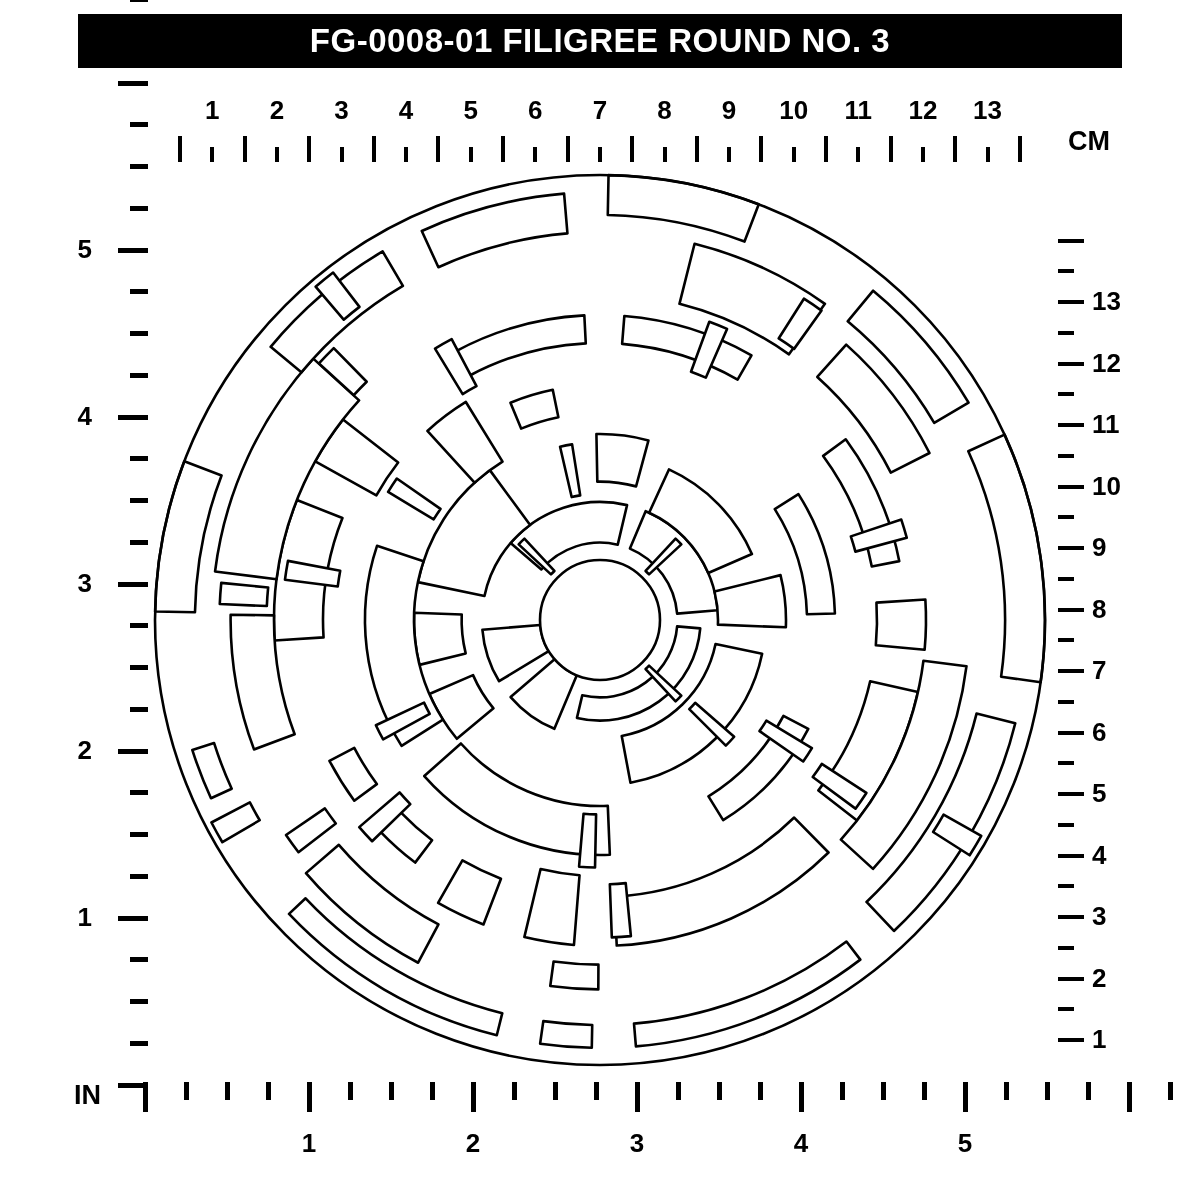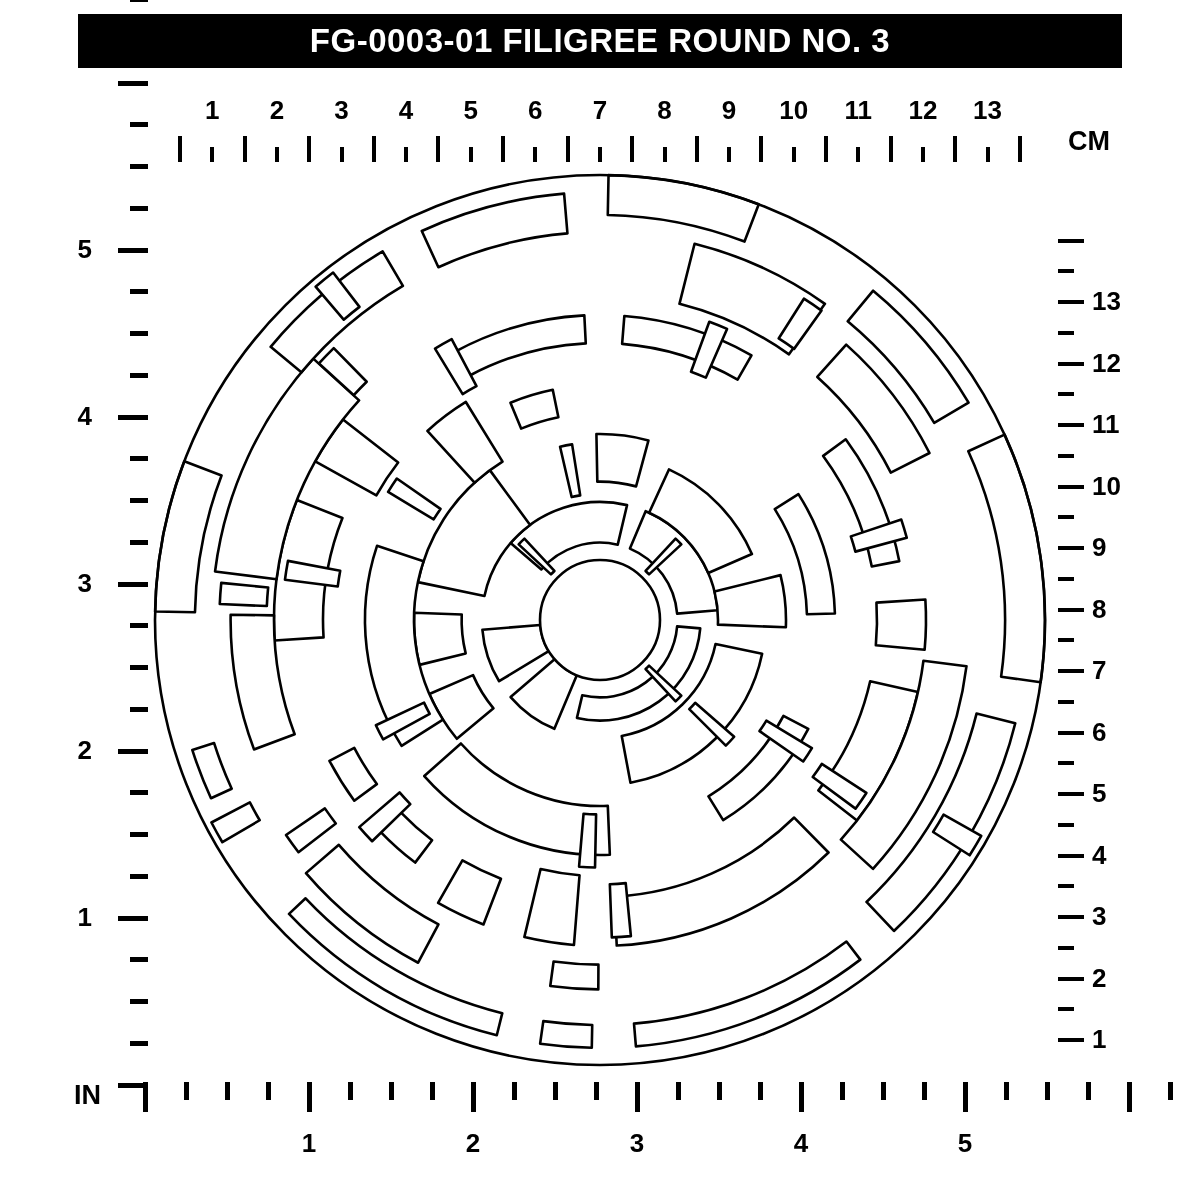--- a/index.html
+++ b/index.html
@@ -66,21 +66,21 @@
     left: 0;
     top: 0;
   }
 </style>
 </head>
 <body>
 
 <div id="page">
 
   <div id="title-bar">
-    <div id="title-text">FG-0003-01 FILIGREE ROUND NO. 3</div>
+    <div id="title-text">FG-0008-01 FILIGREE ROUND NO. 3</div>
   </div>
 
   <svg id="artwork" width="1200" height="1200" viewBox="0 0 1200 1200">
     <g id="maze-group" fill="none" stroke="#000000" stroke-width="2.6" stroke-linejoin="round" stroke-linecap="round">
         <path d="M 700.25 628.33 A 100.6 100.6 0 0 1 576.94 717.92 L 582.26 695.34 A 77.4 77.4 0 0 0 677.13 626.41 Z" fill="#ffffff" stroke="#000000" stroke-width="2.6"></path>
         <path d="M 554.37 728.82 A 118 118 0 0 1 510.61 697.03 L 554.55 659.17 A 60 60 0 0 0 576.80 675.33 Z" fill="#ffffff" stroke="#000000" stroke-width="2.6"></path>
         <path d="M 499.12 681.22 A 118 118 0 0 1 482.41 629.77 L 540.21 624.97 A 60 60 0 0 0 548.71 651.13 Z" fill="#ffffff" stroke="#000000" stroke-width="2.6"></path>
         <path d="M 510.61 542.97 A 118 118 0 0 1 627.05 505.14 L 617.74 544.66 A 77.4 77.4 0 0 0 541.36 569.48 Z" fill="#ffffff" stroke="#000000" stroke-width="2.6"></path>
         <path d="M 645.63 511.18 A 118 118 0 0 1 717.59 610.23 L 677.13 613.59 A 77.4 77.4 0 0 0 629.93 548.62 Z" fill="#ffffff" stroke="#000000" stroke-width="2.6"></path>
         <path d="M 681.34 695.59 A 111.04 111.04 0 0 1 675.59 701.34 L 645.58 669.05 A 66.96 66.96 0 0 0 649.05 665.58 Z" fill="#ffffff" stroke="#000000" stroke-width="2.6"></path>

